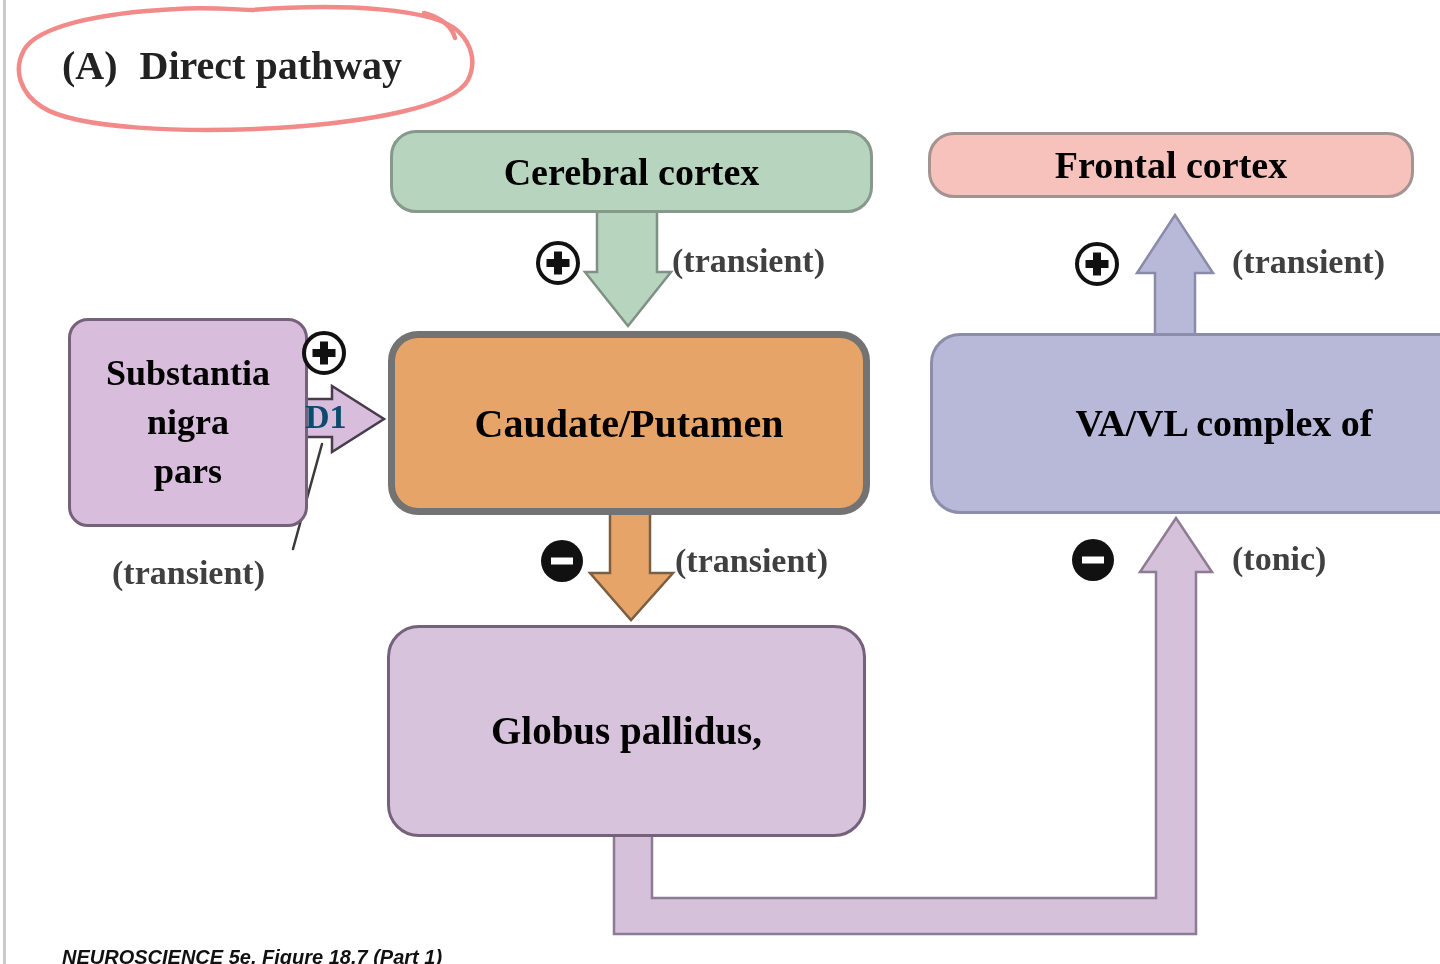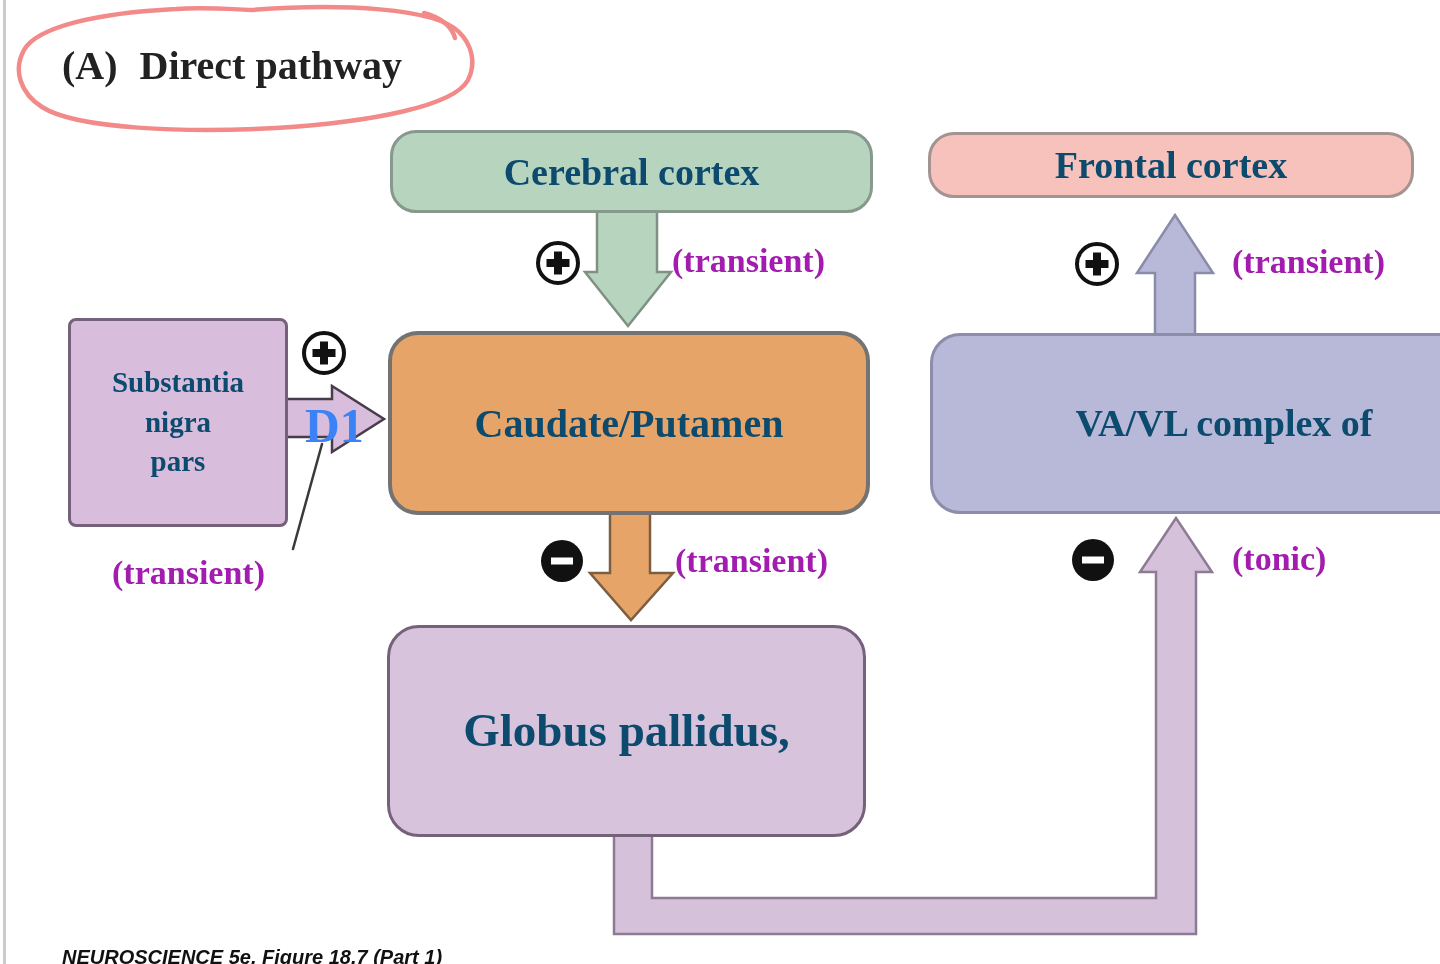--- a/index.html
+++ b/index.html
@@ -5,37 +5,37 @@
   html,body{margin:0;padding:0;background:#ffffff;}
   #canvas{
     position:relative;width:1440px;height:964px;overflow:hidden;background:#ffffff;
     font-family:"Liberation Serif","DejaVu Serif",serif;
   }
   .edge-line{position:absolute;left:3px;top:0;width:3px;height:964px;background:#cbcbcb;}
   svg.layer{position:absolute;left:0;top:0;z-index:1;}
   .node{
     position:absolute;z-index:2;box-sizing:border-box;
     display:flex;flex-direction:column;align-items:center;justify-content:center;
-    text-align:right;font-weight:700;color:#0c4a6e;
+    text-align:right;font-weight:700;color:#000000;
   }
   .node span{display:block;}
   .box-cerebral{left:390px;top:130px;width:483px;height:83px;background:#b7d4bf;border:3px solid #87988c;border-radius:26px;font-size:38px;}
   .box-frontal{left:928px;top:132px;width:486px;height:66px;background:#f8c2bc;border:3px solid #a39391;border-radius:26px;font-size:38px;}
-  .box-substantia{left:68px;top:318px;width:220px;height:209px;background:#d8bddc;border:3px solid #75617a;border-radius:8px;font-size:29px;line-height:1.36;}
-  .box-caudate{left:388px;top:331px;width:482px;height:184px;background:#e7a468;border:4px solid #737373;border-radius:30px;font-size:40px;}
+  .box-substantia{left:68px;top:318px;width:240px;height:209px;background:#d8bddc;border:3px solid #75617a;border-radius:20px;font-size:36px;line-height:1.36;}
+  .box-caudate{left:388px;top:331px;width:482px;height:184px;background:#e7a468;border:7px solid #737373;border-radius:30px;font-size:40px;}
   .box-vavl{left:930px;top:333px;width:588px;height:181px;background:#b8b9d8;border:3px solid #8c8cab;border-radius:30px;font-size:38px;line-height:1.25;}
-  .box-globus{left:387px;top:625px;width:479px;height:212px;background:#d8c3dd;border:3px solid #75617a;border-radius:32px;font-size:47px;line-height:1.22;}
+  .box-globus{left:387px;top:625px;width:479px;height:212px;background:#d8c3dd;border:3px solid #75617a;border-radius:32px;font-size:39px;line-height:1.22;}
   .badge{position:absolute;z-index:3;border-radius:50%;box-sizing:border-box;}
   .badge-plus{width:44px;height:44px;background:#ffffff;border:4px solid #111111;}
   .badge-plus::before{content:"";position:absolute;left:50%;top:50%;width:23px;height:8px;background:#111111;transform:translate(-50%,-50%);}
   .badge-plus::after{content:"";position:absolute;left:50%;top:50%;width:8px;height:23px;background:#111111;transform:translate(-50%,-50%);}
   .badge-minus{width:42px;height:42px;background:#111111;}
   .badge-minus::before{content:"";position:absolute;left:50%;top:50%;width:22px;height:7px;background:#ffffff;transform:translate(-50%,-50%);}
-  .flow-label{position:absolute;z-index:3;font-weight:700;font-size:34px;color:#a21caf;white-space:nowrap;}
-  .receptor-label{position:absolute;z-index:3;font-weight:700;font-size:48px;color:#3b82f6;}
+  .flow-label{position:absolute;z-index:3;font-weight:700;font-size:34px;color:#404040;white-space:nowrap;}
+  .receptor-label{position:absolute;z-index:3;font-weight:700;font-size:34px;color:#0c4a6e;}
   #title{position:absolute;left:62px;top:42px;z-index:3;font-weight:700;font-size:40px;color:#222222;white-space:nowrap;}
   #title .t-prefix{margin-right:22px;}
   #caption{position:absolute;left:62px;top:946px;z-index:3;font-weight:700;font-style:italic;font-size:20px;color:#111111;font-family:"Liberation Sans","DejaVu Sans",sans-serif;white-space:nowrap;}
 </style>
 </head>
 <body>
 
 <div id="canvas">
 
   <div class="edge-line"></div>

